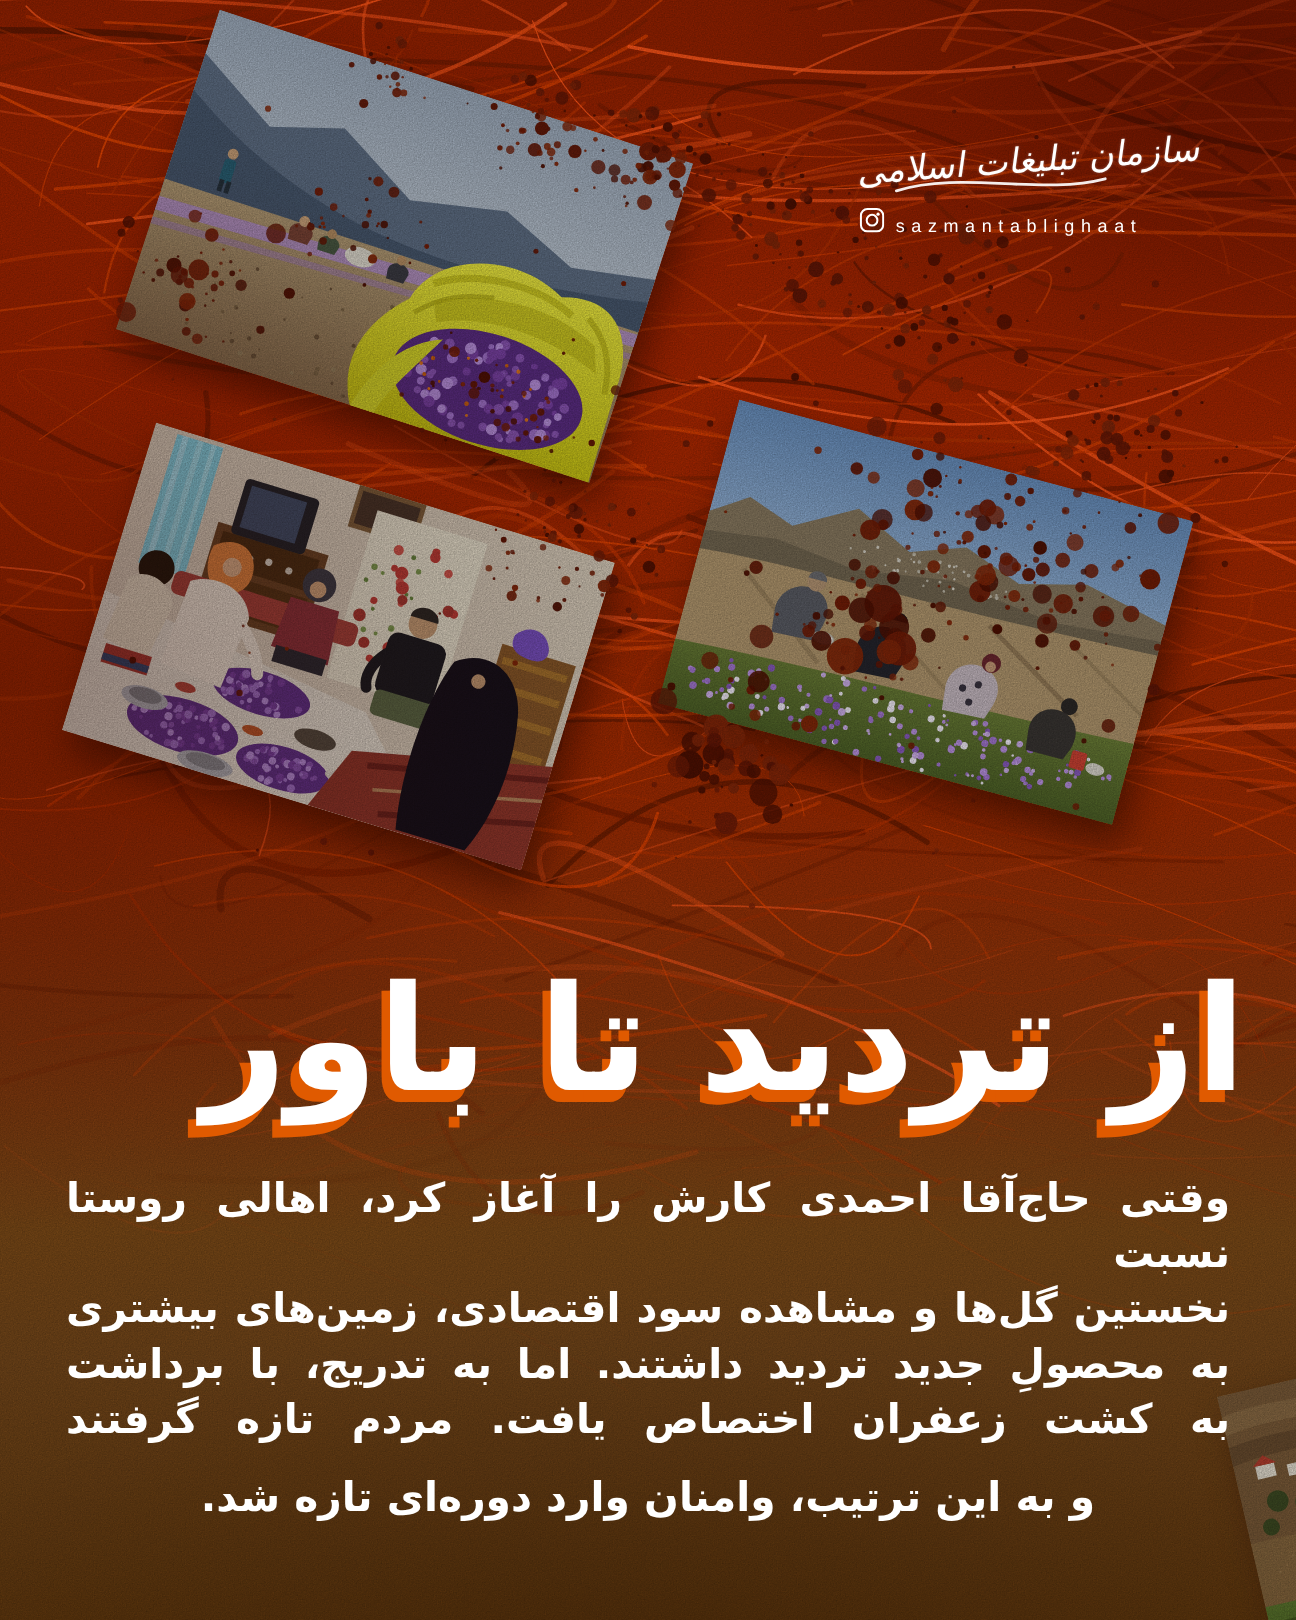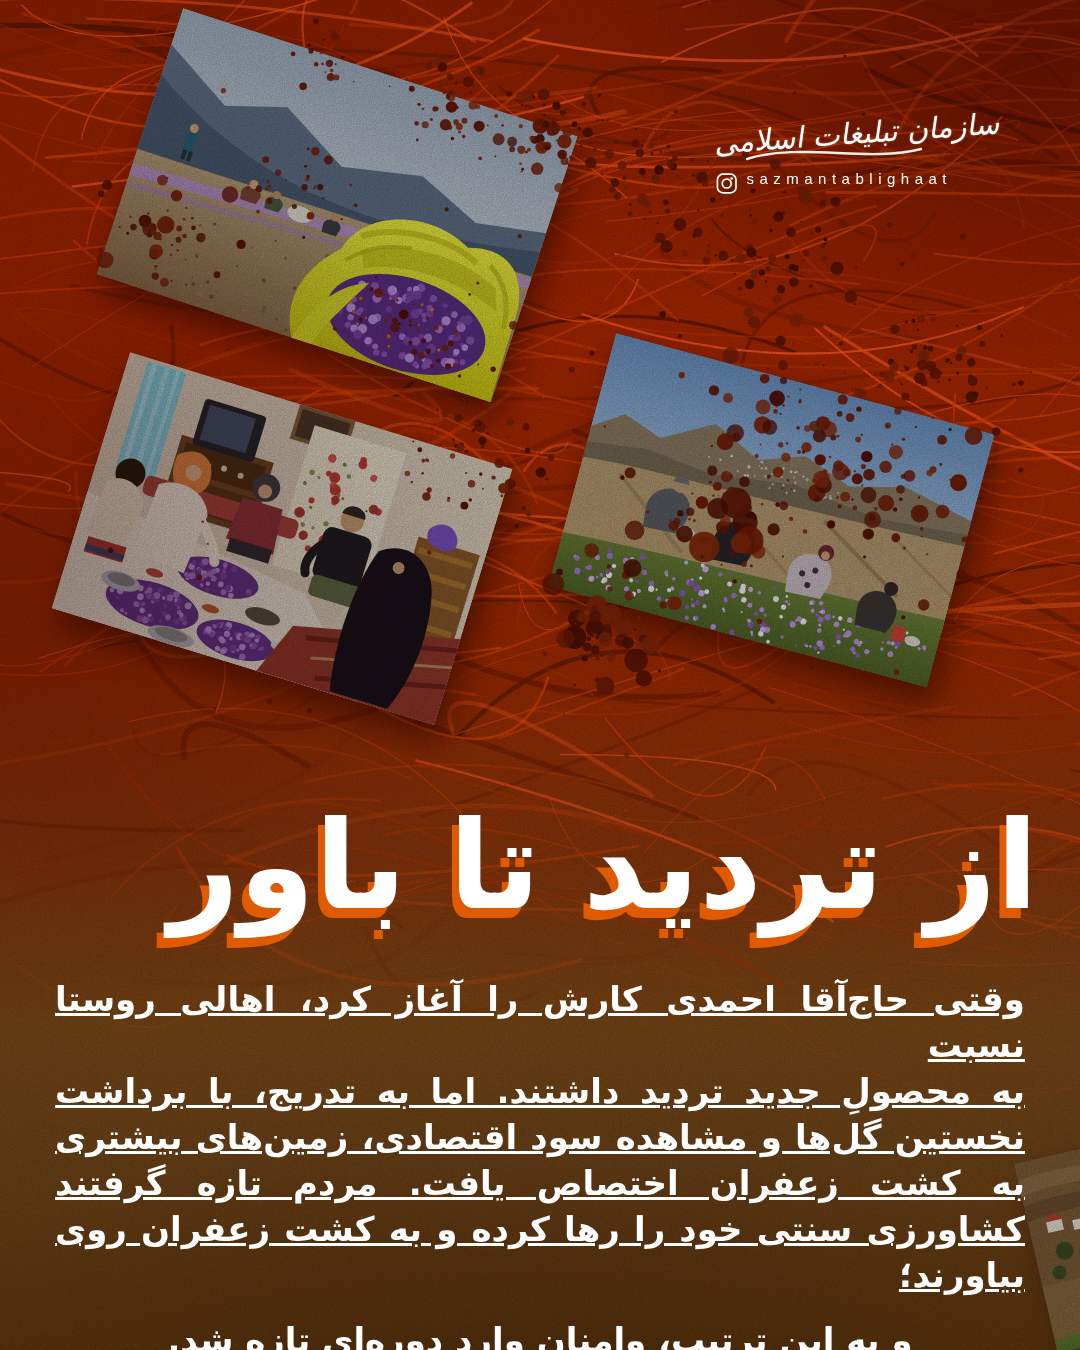--- a/index.html
+++ b/index.html
@@ -13,28 +13,28 @@
   #splatter-layer{z-index:5;}
   .grain{z-index:6;opacity:.5;}
   .vignette{z-index:7;background:
      radial-gradient(620px 480px at 96% 4%,rgba(40,0,0,.38),transparent 70%),
      radial-gradient(700px 620px at 0% 42%,rgba(55,6,0,.28),transparent 75%),
      radial-gradient(900px 500px at 50% 108%,rgba(30,12,0,.25),transparent 75%);}
   .brand{position:absolute;top:118px;right:128px;width:236px;z-index:8;text-align:center;color:#fff;}
   .brand-calligraphy{font-family:"DejaVu Serif",serif;font-size:29px;white-space:nowrap;
       transform:rotate(-4deg) skewX(-12deg);text-shadow:0 0 2px rgba(255,255,255,.35);}
   .brand-swash{display:block;margin:-6px auto 0;}
-  .brand-handle{margin-top:8px;display:flex;align-items:flex-start;justify-content:center;gap:9px;}
+  .brand-handle{margin-top:8px;display:flex;align-items:flex-end;justify-content:center;gap:9px;}
   .brand-handle span{font-family:"Liberation Sans",sans-serif;font-size:15px;letter-spacing:5.5px;font-weight:400;}
   .title{position:absolute;top:796px;left:0;right:42px;z-index:9;direction:rtl;text-align:right;
       font-size:122px;font-weight:bold;line-height:1.15;color:var(--title-fill,#ffffff);
       text-shadow:-7px 10px 0 var(--title-shadow,#e05a00);letter-spacing:0;}
   .body-text{position:absolute;top:976px;right:55px;left:55px;z-index:9;direction:rtl;
       color:var(--text,#ffffff);font-weight:bold;font-size:34px;line-height:46px;}
-  .body-line{text-align:justify;text-align-last:justify;white-space:normal;text-decoration:underline;}
+  .body-line{text-align:justify;text-align-last:justify;white-space:normal;}
   .body-line.centered{text-align:center;text-align-last:center;margin-top:19px;}
 </style>
 </head>
 <body>
 
 <div class="canvas">
 
   <svg width="0" height="0" style="position:absolute" aria-hidden="true">
     <defs>
       <filter id="grain" x="-5%" y="-5%" width="110%" height="110%">
@@ -2053,20 +2053,19 @@
         <circle cx="17.6" cy="6.4" r="1.5" fill="#ffffff"></circle>
       </svg>
       <span>sazmantablighaat</span>
     </div>
   </div>
 
   <h1 class="title" style="margin:0;">از تردید تا باور</h1>
 
   <div class="body-text">
     <div class="body-line">وقتی حاج‌آقا احمدی کارش را آغاز کرد، اهالی روستا نسبت</div>
+    <div class="body-line">نخستین گل‌ها و مشاهده سود اقتصادی، زمین‌های بیشتری</div>
     <div class="body-line">به محصولِ جدید تردید داشتند. اما به تدریج، با برداشت</div>
-    <div class="body-line">نخستین گل‌ها و مشاهده سود اقتصادی، زمین‌های بیشتری</div>
     <div class="body-line">به کشت زعفران اختصاص یافت. مردم تازه گرفتند</div>
-    <div class="body-line">کشاورزی سنتی خود را رها کرده و به کشت زعفران روی بیاورند؛</div>
     <div class="body-line centered">و به این ترتیب، وامنان وارد دوره‌ای تازه شد.</div>
   </div>
 
 </div>
 
 </body></html>

